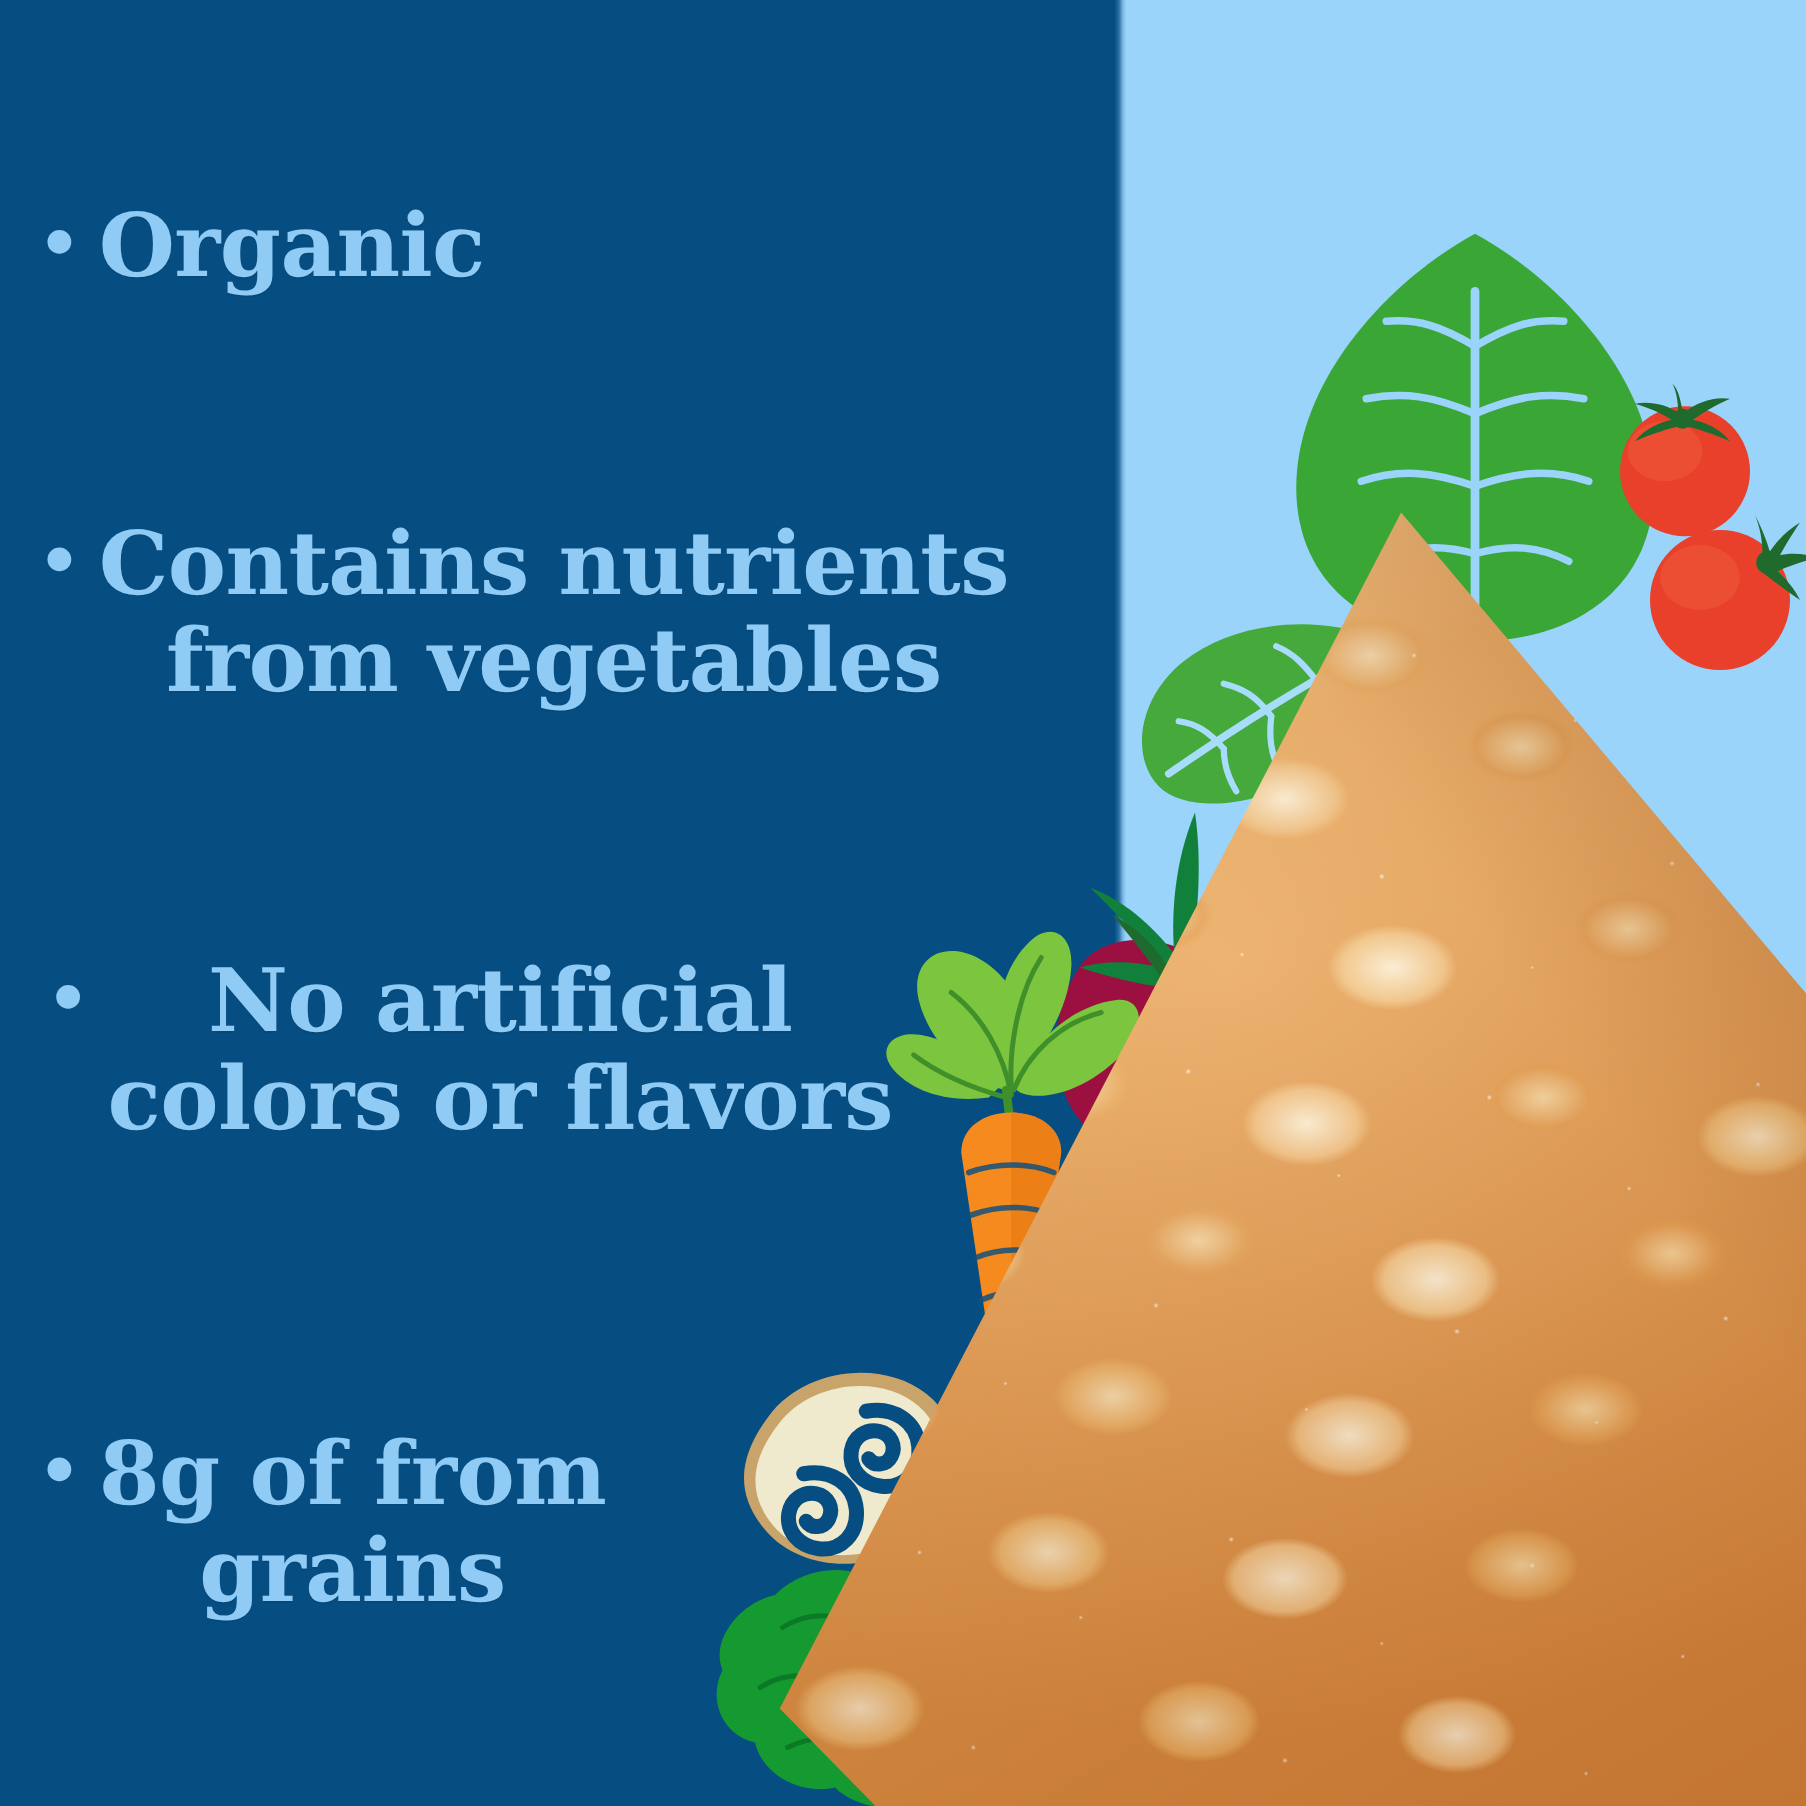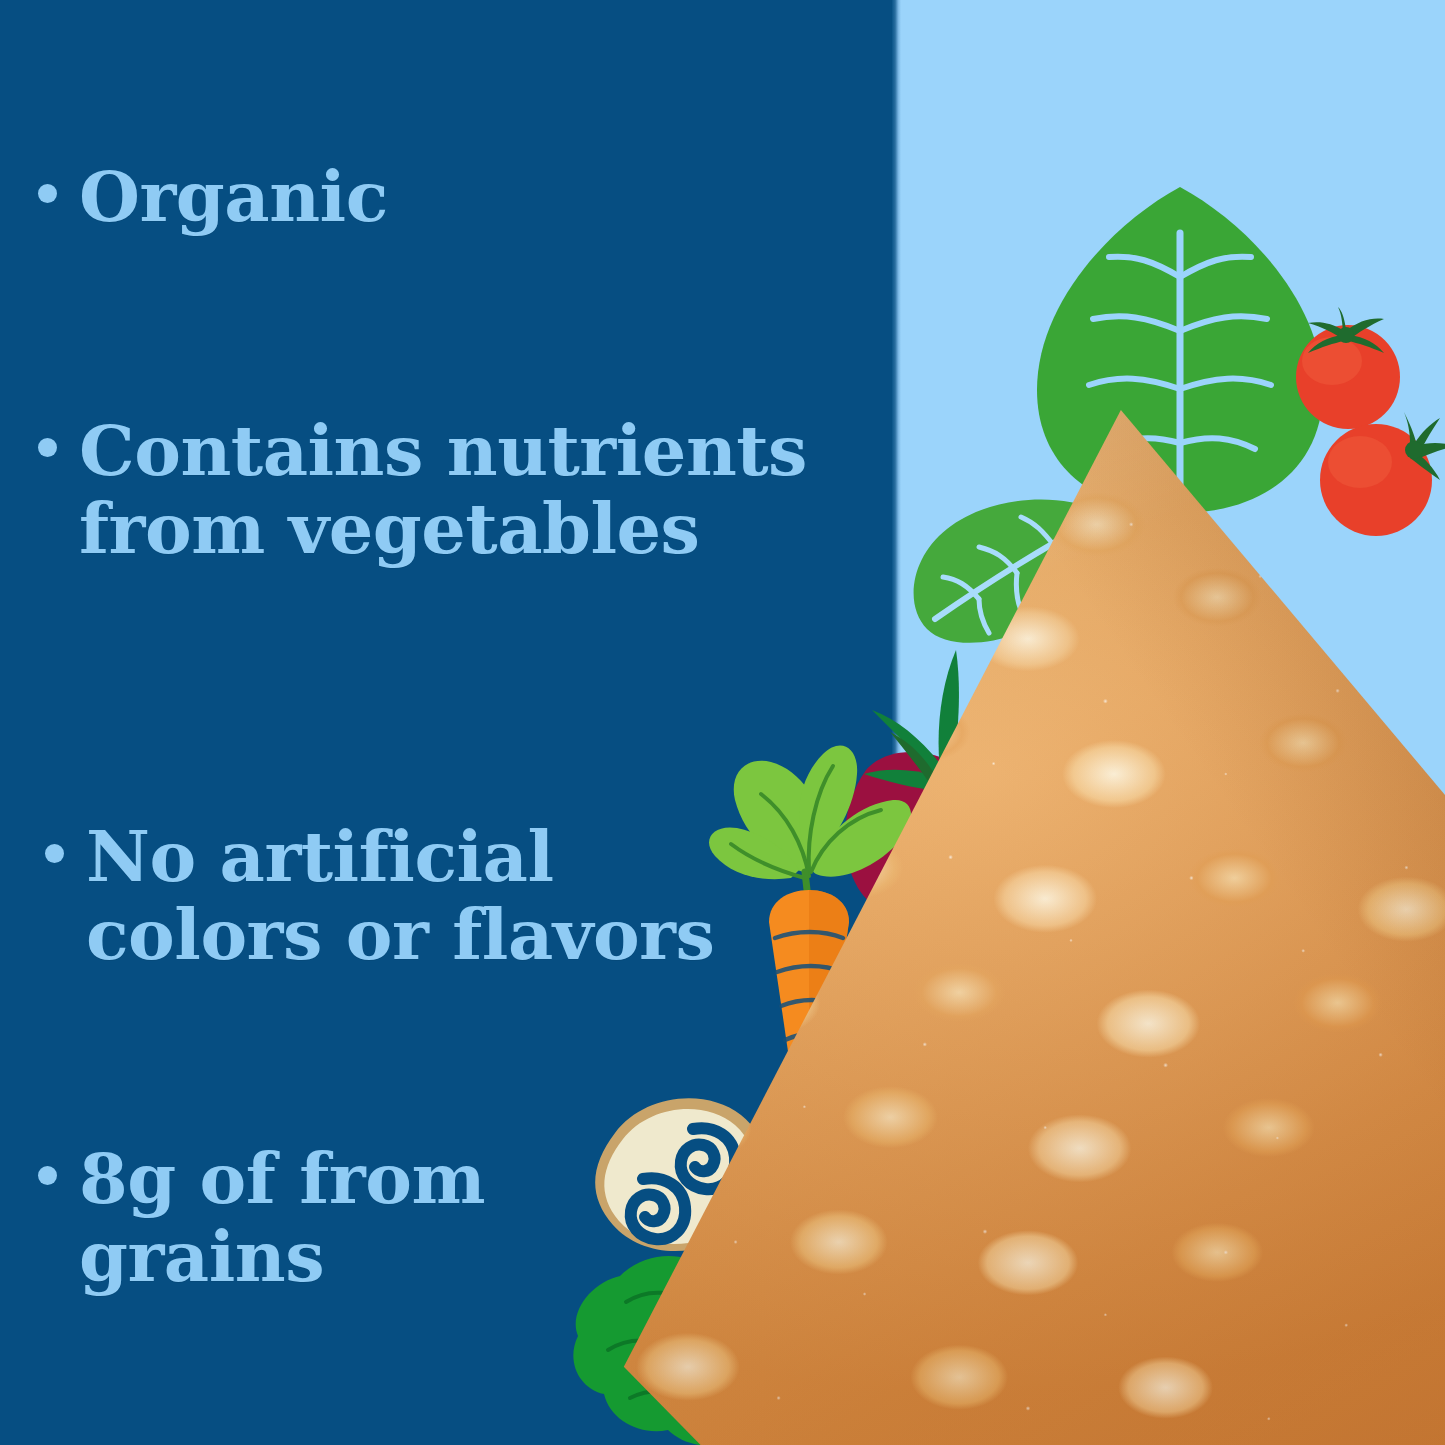--- a/index.html
+++ b/index.html
@@ -31,20 +31,21 @@
   
   .bullets{
     position:absolute;left:0;top:0;width:896px;height:100%;
     z-index:30;
   }
   .bullet-row{
     position:absolute;
     display:flex;
     align-items:flex-start;
     padding-left:38px;
+    text-align:center;
   }
   .bullet-dot{
     width:19px;height:19px;border-radius:50%;
     background:#8fcbf4;
     flex:0 0 auto;
     margin-right:22px;
   }
   .bullet-text{
     color:#8fcbf4;
     font-weight:700;
@@ -52,21 +53,21 @@
     line-height:1.12;
     letter-spacing:-0.5px;
     white-space:pre-line;
     text-shadow:0 1px 0 rgba(0,0,0,0.06);
   }
 
   #row-0{ top:158px; }
   #row-0 .bullet-dot{ margin-top:26px; }
   #row-1{ top:412px; }
   #row-1 .bullet-dot{ margin-top:26px; }
-  #row-2{ top:818px;padding-left:45px; }
+  #row-2{ top:762px;padding-left:45px; }
   #row-2 .bullet-dot{ margin-top:26px; }
   #row-3{ top:1140px; }
   #row-3 .bullet-dot{ margin-top:26px; }
 
   
   .produce{position:absolute;left:0;top:0;width:100%;height:100%;z-index:12;}
   .art{position:absolute;}
 
   
   #leaf-big{ left:1035px; top:185px; width:290px; height:330px; z-index:12;}

